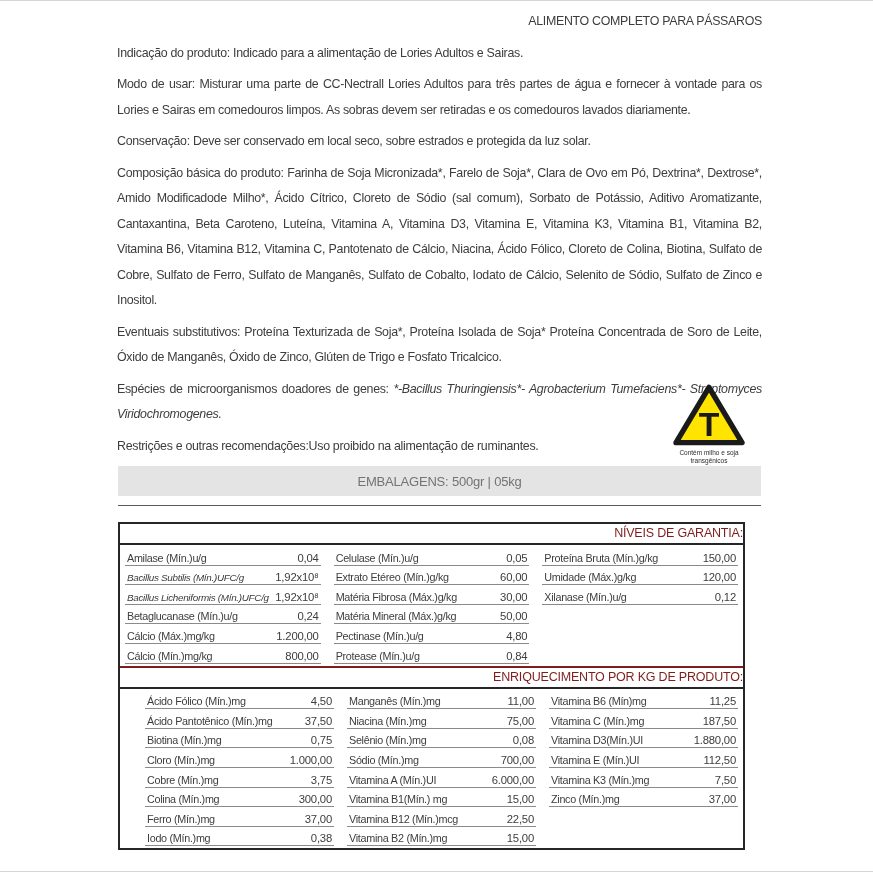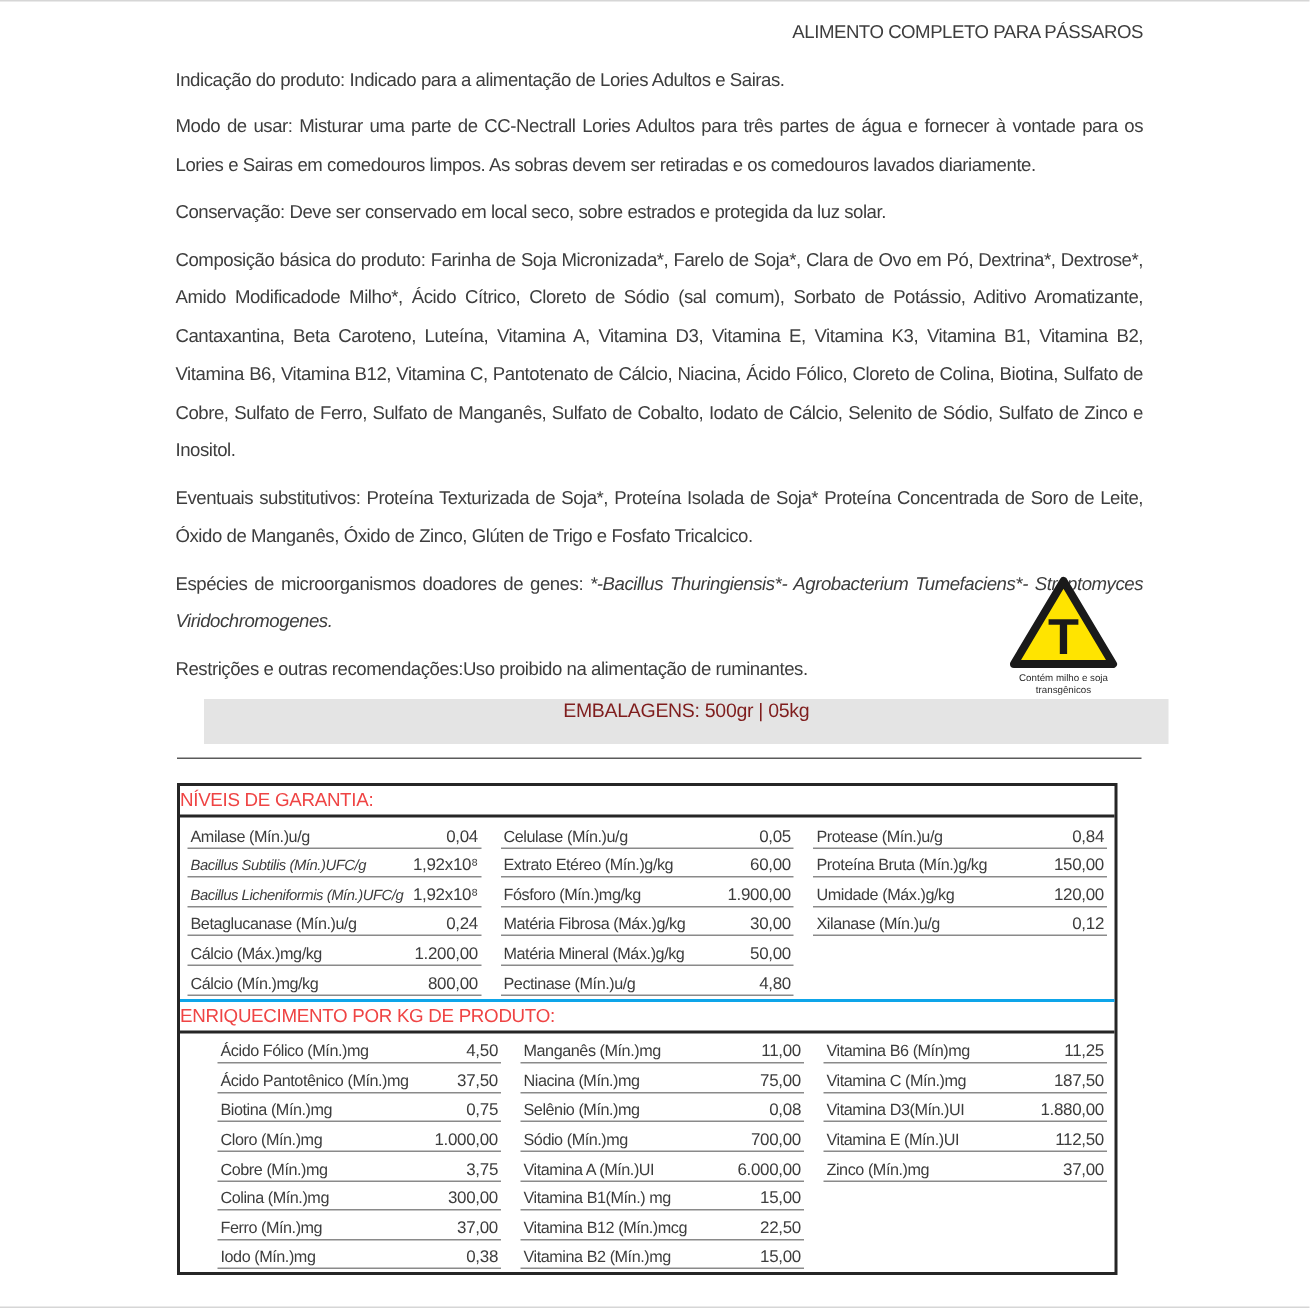--- a/index.html
+++ b/index.html
@@ -26,35 +26,35 @@
   .warning{position:absolute;left:668px;top:382px;width:82px;text-align:center;}
   .warning svg{display:block;margin:0 auto;}
   .warning .caption{
     font-size:6.5px;line-height:8px;letter-spacing:0;color:#2b2b2b;
     width:74px;margin:1px auto 0 auto;text-align:center;
   }
 
   
   .pack-bar{
     position:absolute;left:118px;top:466px;width:643px;height:30px;
-    background:#e4e4e4;display:flex;justify-content:center;
-    font-size:13px;letter-spacing:-0.2px;color:#7f1d1d;margin-left:18px;
+    background:#e4e4e4;display:flex;align-items:center;justify-content:center;
+    font-size:13px;letter-spacing:-0.2px;color:#737373;
   }
   .rule{position:absolute;left:118px;top:505px;width:643px;height:1px;background:#5a5a5a;}
 
   
   .ntable{
     position:absolute;left:118px;top:522px;width:627px;
     border:2px solid #262626;box-sizing:border-box;background:#fff;
   }
   .section-head{
-    text-align:left;font-size:12.5px;letter-spacing:-0.2px;color:#ef4444;
+    text-align:right;font-size:12.5px;letter-spacing:-0.2px;color:#7f1d1d;
     padding:2px 0 3px 0;border-bottom:2px solid #262626;
   }
-  .section-head.mid{border-top:2px solid #0ea5e9;}
+  .section-head.mid{border-top:2px solid #7f1d1d;}
   .tbody{
     display:grid;grid-auto-flow:column;
     grid-template-columns:1fr 1fr 1fr;column-gap:13px;
     padding:1px 5px 2px 5px;box-sizing:border-box;text-align:center;
   }
   .tbody.g6{grid-template-rows:repeat(6,19.6px);}
   .tbody.g8{grid-template-rows:repeat(8,19.6px);padding-left:25px;}
   .trow{
     display:flex;justify-content:space-between;align-items:flex-end;
     border-bottom:1px solid #8a8a8a;padding:0 2px 1px 2px;
@@ -128,24 +128,20 @@
       </div>
       <div class="trow">
         <span class="tlabel">Celulase (Mín.)u/g</span>
         <span class="tvalue">0,05</span>
       </div>
       <div class="trow">
         <span class="tlabel">Extrato Etéreo (Mín.)g/kg</span>
         <span class="tvalue">60,00</span>
       </div>
       <div class="trow">
-        <span class="tlabel">Fósforo (Mín.)mg/kg</span>
-        <span class="tvalue">1.900,00</span>
-      </div>
-      <div class="trow">
         <span class="tlabel">Matéria Fibrosa (Máx.)g/kg</span>
         <span class="tvalue">30,00</span>
       </div>
       <div class="trow">
         <span class="tlabel">Matéria Mineral (Máx.)g/kg</span>
         <span class="tvalue">50,00</span>
       </div>
       <div class="trow">
         <span class="tlabel">Pectinase (Mín.)u/g</span>
         <span class="tvalue">4,80</span>
@@ -243,17 +239,21 @@
       </div>
       <div class="trow">
         <span class="tlabel">Vitamina D3(Mín.)UI</span>
         <span class="tvalue">1.880,00</span>
       </div>
       <div class="trow">
         <span class="tlabel">Vitamina E (Mín.)UI</span>
         <span class="tvalue">112,50</span>
       </div>
       <div class="trow">
+        <span class="tlabel">Vitamina K3 (Mín.)mg</span>
+        <span class="tvalue">7,50</span>
+      </div>
+      <div class="trow">
         <span class="tlabel">Zinco (Mín.)mg</span>
         <span class="tvalue">37,00</span>
       </div>
     </div>
 </div>
 
 </body></html>

